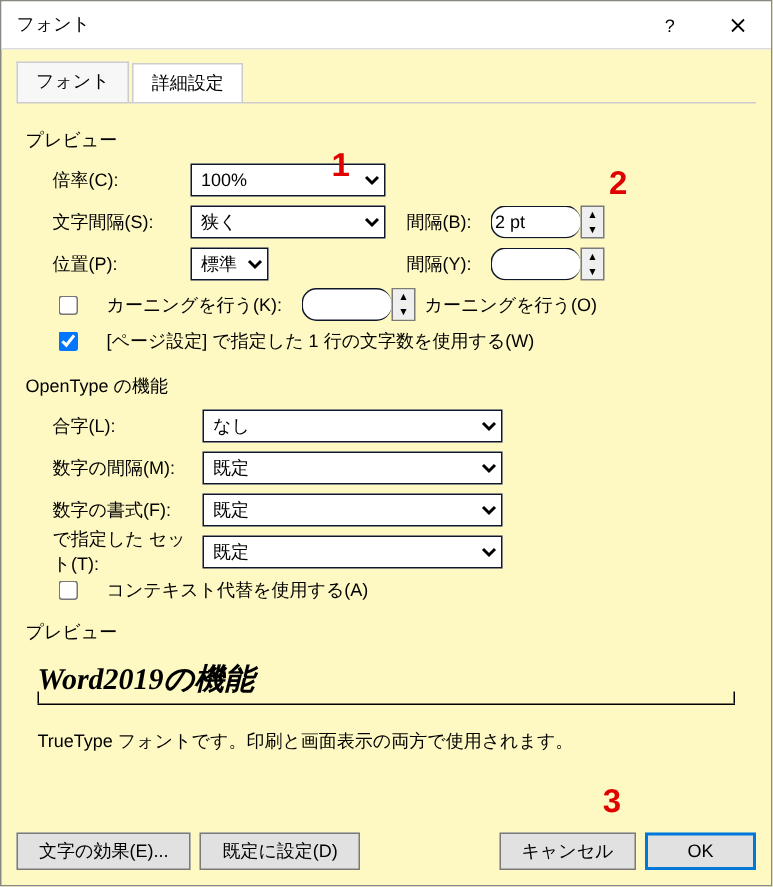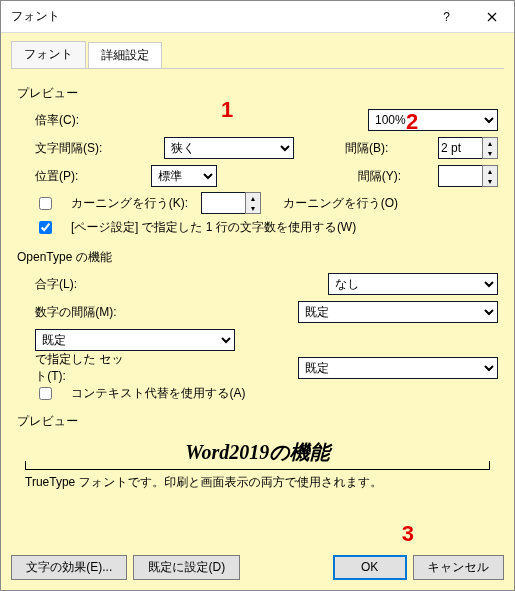--- a/index.html
+++ b/index.html
@@ -6,42 +6,42 @@
   body { margin: 0; background: #f0f0f0; width: 515px; height: 591px; overflow: hidden; }
   .dialog { width: 515px; height: 591px; background: #fef9c3; border: 1px solid #888; display: flex; flex-direction: column; }
   .titlebar { height: 32px; background: #fff; display: flex; align-items: center; border-bottom: 1px solid #ddd; }
   .titlebar-title { flex: 1; padding-left: 10px; }
   .titlebar-btn { width: 45px; height: 30px; display: flex; align-items: center; justify-content: center; color: #000; }
   .tabs { display: flex; margin: 8px 10px 0 10px; }
   .tab { padding: 4px 12px; border: 1px solid #ccc; border-bottom: none; background: #f7f7f7; margin-right: 2px; cursor: pointer; }
   .tab.active { background: #fff; border-bottom: 1px solid #fff; position: relative; top: 1px; }
   .tab-content { border-top: 1px solid #ccc; margin: 0 10px; padding: 10px 6px 4px 6px; flex: 1; overflow: hidden; }
   .section-title { margin: 6px 0 6px 0; }
-  .row { display: flex; align-items: center; margin: 4px 0 4px 18px; height: 24px; justify-content: space-between; }
+  .row { display: flex; align-items: center; margin: 4px 0 4px 18px; height: 24px; }
   .lbl { width: 92px; }
   .lbl2 { width: 56px; margin-left: 14px; text-align: left; }
   select, input[type=text] { height: 22px; border: 1px solid #0f172a; background: #fff; padding: 1px 2px; }
   .sel-wide { width: 130px; }
-  .sel-narrow { width: 66px; }
+  .sel-narrow { width: 52px; }
   .spin { width: 60px; display: flex; }
-  .spin input { width: 44px; border-right: none; }
+  .spin input { width: 60px; border-right: none; border-radius: 10px; }
   .spin-btns { display: flex; flex-direction: column; border: 1px solid #7a7a7a; }
   .spin-btns div { width: 14px; height: 10px; font-size: 7px; display: flex; align-items: center; justify-content: center; background: #efefef; line-height: 1; }
   .chk-row { display: flex; align-items: center; margin: 4px 0 4px 18px; gap: 12px; }
   .chk-row label { margin-left: 4px; }
   .red { color: #e00000; font-weight: bold; font-size: 22px; position: absolute; }
-  .preview-box { border: 1px solid #000; border-left: none; border-right: none; border-top: none; height: 34px; margin: 4px 8px 0 8px; display: flex; align-items: center; justify-content: center; position: relative; }
+  .preview-box { border: 1px solid #000; border-left: none; border-right: none; border-top: none; height: 34px; margin: 4px 8px 0 8px; display: flex; align-items: center; position: relative; }
   .preview-box::before, .preview-box::after { content: ""; position: absolute; bottom: 0; width: 1px; height: 8px; background: #000; }
   .preview-box::before { left: 0; } .preview-box::after { right: 0; }
   .preview-text { font-family: "Times New Roman", serif; font-size: 20px; font-weight: bold; font-style: italic; }
   .footer { display: flex; padding: 10px; gap: 6px; }
   .btn { border: 1px solid #7a7a7a; background: #e1e1e1; padding: 3px 14px; min-width: 74px; text-align: center; cursor: pointer; }
   .btn.default { border: 2px solid #0078d7; background: #e1e1e1; }
   .spacer { flex: 1; }
-  .note { margin: 4px 6px 4px 8px; }
+  .note { margin: 16px 6px 4px 8px; }
 </style>
 </head>
 <body>
 
 <div class="dialog">
   <div class="titlebar">
     <span class="titlebar-title">フォント</span>
     <div class="titlebar-btn">?</div>
     <div class="titlebar-btn">
       <svg width="10" height="10" viewBox="0 0 10 10">
@@ -108,27 +108,28 @@
 
     <div class="chk-row">
       <input type="checkbox" checked="" style="">
       <label>[ページ設定] で指定した 1 行の文字数を使用する(W)</label>
     </div>
 
     <div class="section-title" style="margin-top:12px">OpenType の機能</div>
 
     <div class="row">
       <span class="lbl" style="width:100px">合字(L):</span>
-      <select style="width:170px"><option>なし</option></select>
+      <select style="width:200px"><option>なし</option></select>
     </div>
     <div class="row">
       <span class="lbl" style="width:100px">数字の間隔(M):</span>
       <select style="width:200px"><option>既定</option></select>
     </div>
     <div class="row">
+      <span class="lbl" style="width:100px">数字の書式(F):</span>
       <select style="width:200px"><option>既定</option></select>
     </div>
     <div class="row">
       <span class="lbl" style="width:100px">で指定した セット(T):</span>
       <select style="width:200px"><option>既定</option></select>
     </div>
 
     <div class="chk-row">
       <input type="checkbox" style="">
       <label>コンテキスト代替を使用する(A)</label>
@@ -139,16 +140,16 @@
       <span class="preview-text">Word2019の機能</span>
     </div>
     <div class="note">TrueType フォントです。印刷と画面表示の両方で使用されます。</div>
   </div>
 
   <div class="footer" style="position:relative">
     <div class="btn">文字の効果(E)...</div>
     <div class="btn">既定に設定(D)</div>
     <div class="spacer"></div>
     <span class="red" style="right:100px; top:-24px;">3</span>
+    <div class="btn">キャンセル</div>
     <div class="btn default">OK</div>
-    <div class="btn">キャンセル</div>
   </div>
 </div>
 
 </body></html>

